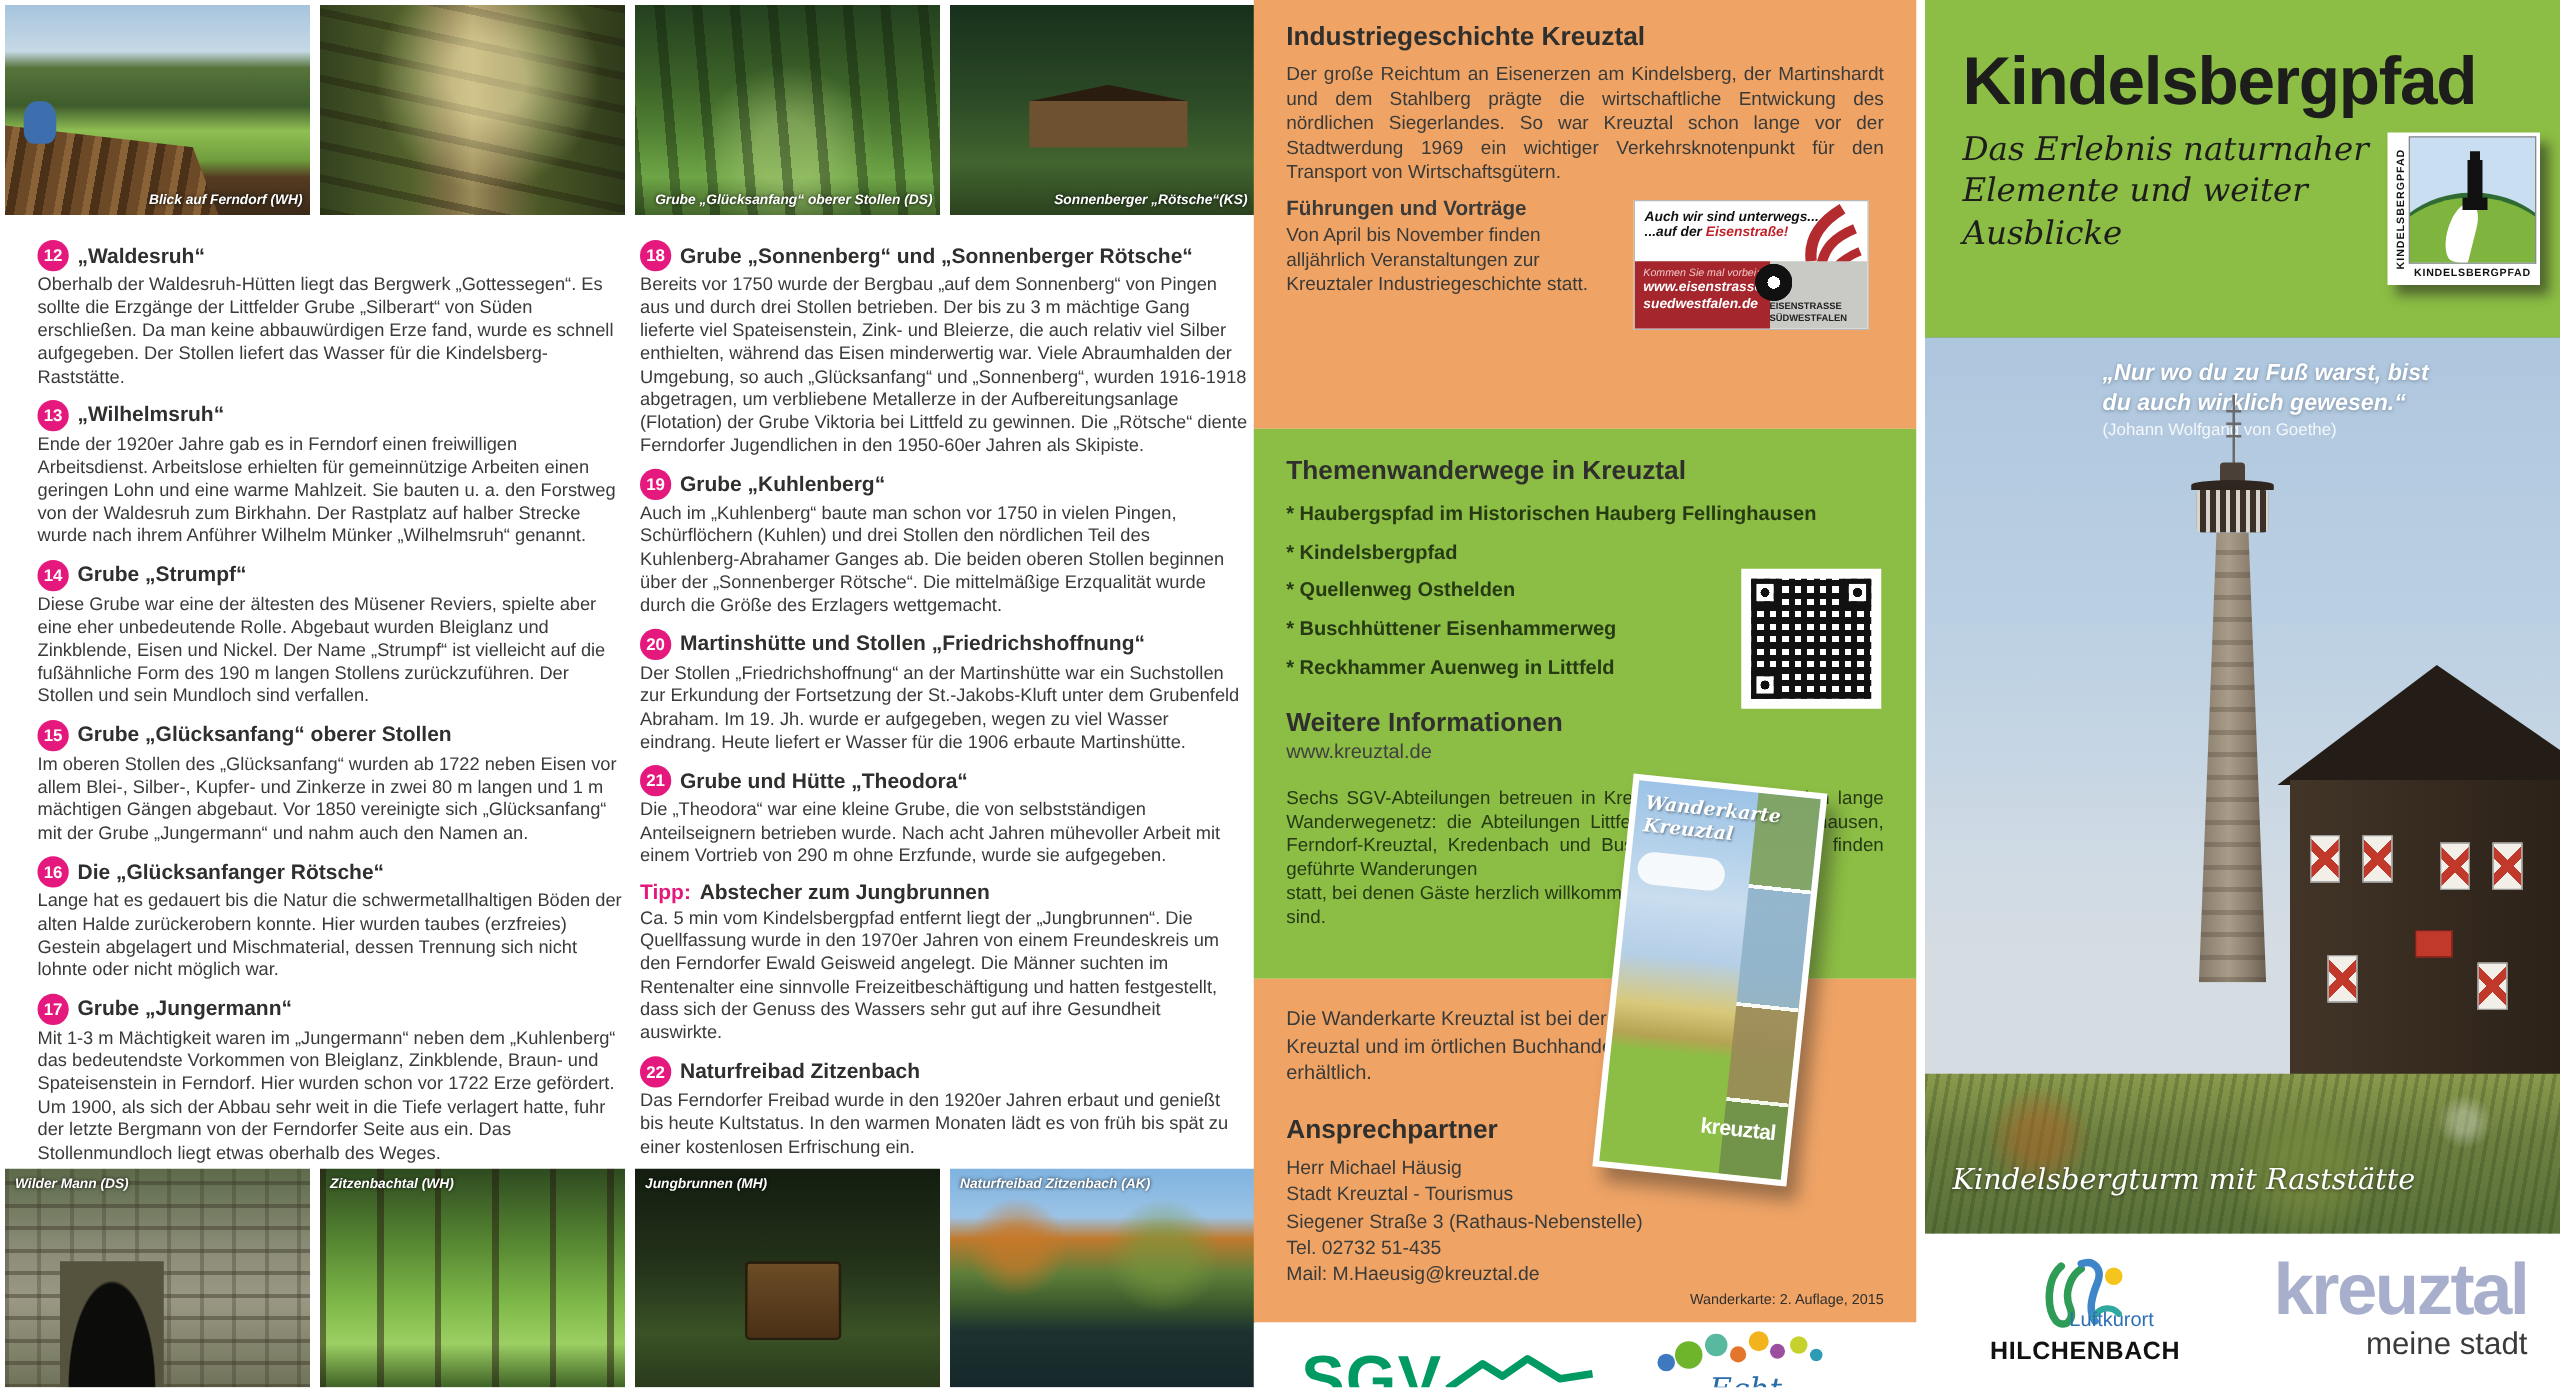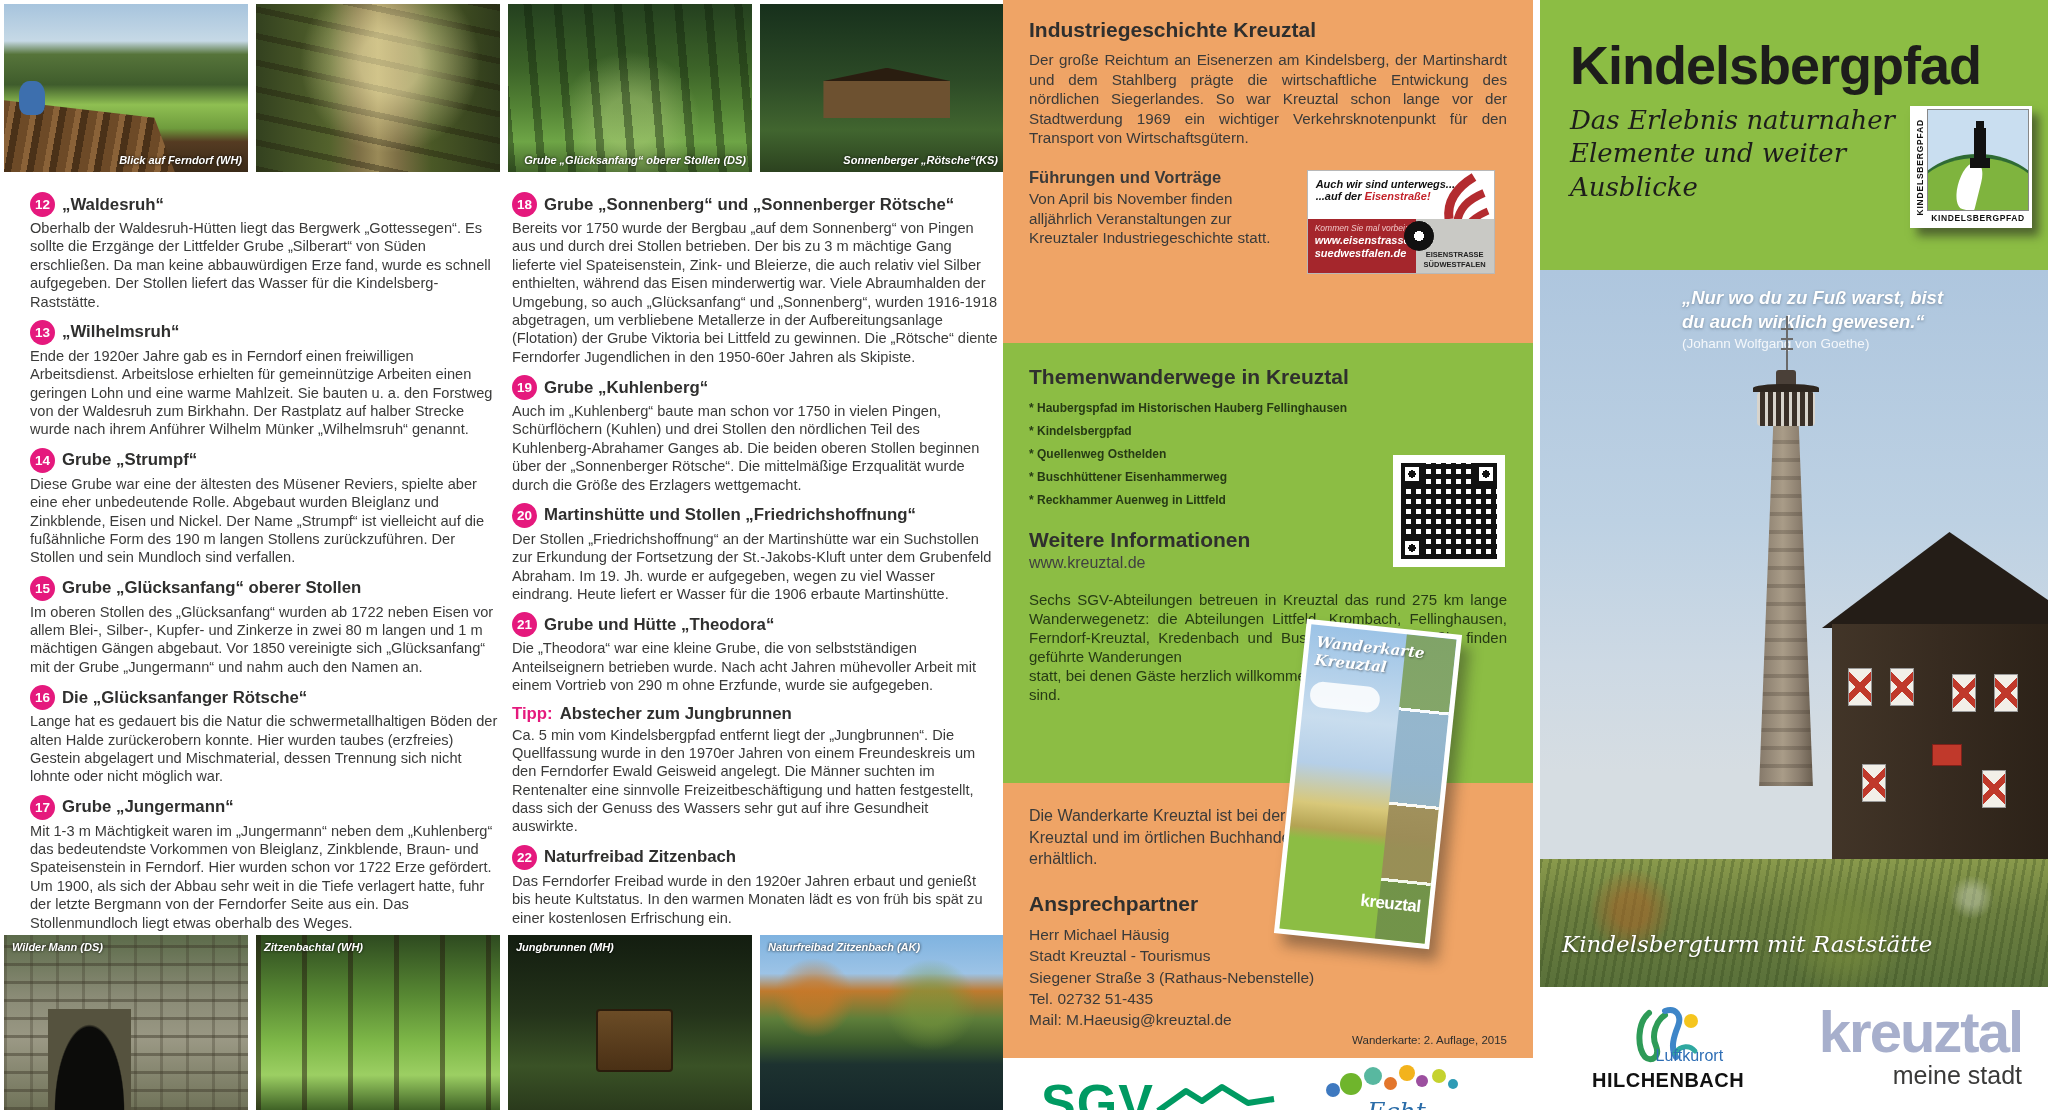--- a/index.html
+++ b/index.html
@@ -65,44 +65,44 @@
 
   
   .mid-panel { position:absolute; left:1003px; top:0; width:530px; height:1110px; }
   .sec { position:relative; width:100%; }
   .sec-industry { height:343px; background:#efa466; padding:18px 26px 0 26px; }
   .sec-trails   { height:440px; background:#8cbd44; padding:22px 26px 0 26px; }
   .sec-map      { height:275px; background:#efa466; padding:22px 26px 0 26px; }
   .sec-logoband { height:122px; background:#ffffff; display:flex; align-items:center; justify-content:space-between; padding:0 44px 0 38px; }
   .sec-title { font-size:21px; font-weight:bold; color:#2f2f2e; margin-bottom:8px; }
   .sec-industry p.lead { font-size:15.2px; line-height:1.29; text-align:justify; }
-  .ind-row { display:flex; margin-top:20px; gap:10px; }
+  .ind-row { display:flex; margin-top:10px; gap:10px; }
   .ind-left { width:56%; }
   .ind-left .sub-t { font-size:16.5px; font-weight:bold; margin-bottom:2px; }
   .ind-left p { font-size:15.2px; line-height:1.29; }
 
   
   .eb { position:relative; width:188px; height:104px; background:#fff; border:1px solid #b8b8b8; overflow:hidden; flex:0 0 auto; margin-top:2px; }
   .eb-top { padding:7px 8px 4px 8px; }
   .eb-top .l1 { font-size:11px; font-weight:bold; font-style:italic; color:#111; }
   .eb-top .l2 { font-size:11px; font-weight:bold; font-style:italic; color:#111; }
   .eb-top .hl { color:#c32129; }
   .eb-bottom { position:absolute; left:0; bottom:0; width:100%; height:54px; display:flex; }
   .eb-red { width:58%; background:#a5262c; color:#fff; padding:4px 7px; }
   .eb-red .l3 { font-size:8.5px; font-style:italic; color:#f0c7c7; margin-bottom:1px; }
   .eb-red .url { font-size:11px; font-weight:bold; font-style:italic; line-height:1.2; }
   .eb-gray { width:42%; background:#c9c9c5; position:relative; }
-  .eb-gray .lbl { position:absolute; bottom:4px; left:0; right:0; text-align:center; font-size:7.5px; font-weight:bold; color:#222; line-height:1.25; }
+  .eb-gray .lbl { position:absolute; bottom:4px; left:0; right:0; font-size:7.5px; font-weight:bold; color:#222; line-height:1.25; }
   .eb-donut { position:absolute; left:-12px; top:2px; width:30px; height:30px; border-radius:50%;
               background:radial-gradient(circle at 50% 50%, #fff 0 5px, #111 5px 15px, transparent 15px); }
   .eb-swoosh { position:absolute; right:2px; top:2px; }
 
   
   .trail-list { list-style:none; margin-top:4px; }
-  .trail-list li { font-size:12px; font-weight:bold; color:#263a14; line-height:1.92; }
+  .trail-list li { font-size:16px; font-weight:bold; color:#263a14; line-height:1.92; }
   .more-info { margin-top:16px; }
   .more-info .url { font-size:16px; color:#404040; margin-top:2px; }
   .qr { position:absolute; right:28px; top:112px; width:112px; height:112px; background:#fff; padding:8px; }
   .qr-grid { position:relative; width:100%; height:100%;
       background-image:repeating-linear-gradient(0deg,#111 0 5px,transparent 5px 10px),
                        repeating-linear-gradient(90deg,#111 0 5px,#fff 5px 10px); }
   .qr-f { position:absolute; width:22px; height:22px; border:4px solid #111;
           background:radial-gradient(circle at 50% 50%, #111 36%, #fff 37%); }
   .qr-f.tl { left:0; top:0; } .qr-f.tr { right:0; top:0; } .qr-f.bl { left:0; bottom:0; }
   .sgv-par { margin-top:18px; font-size:15px; line-height:1.27; color:#263a14; }

